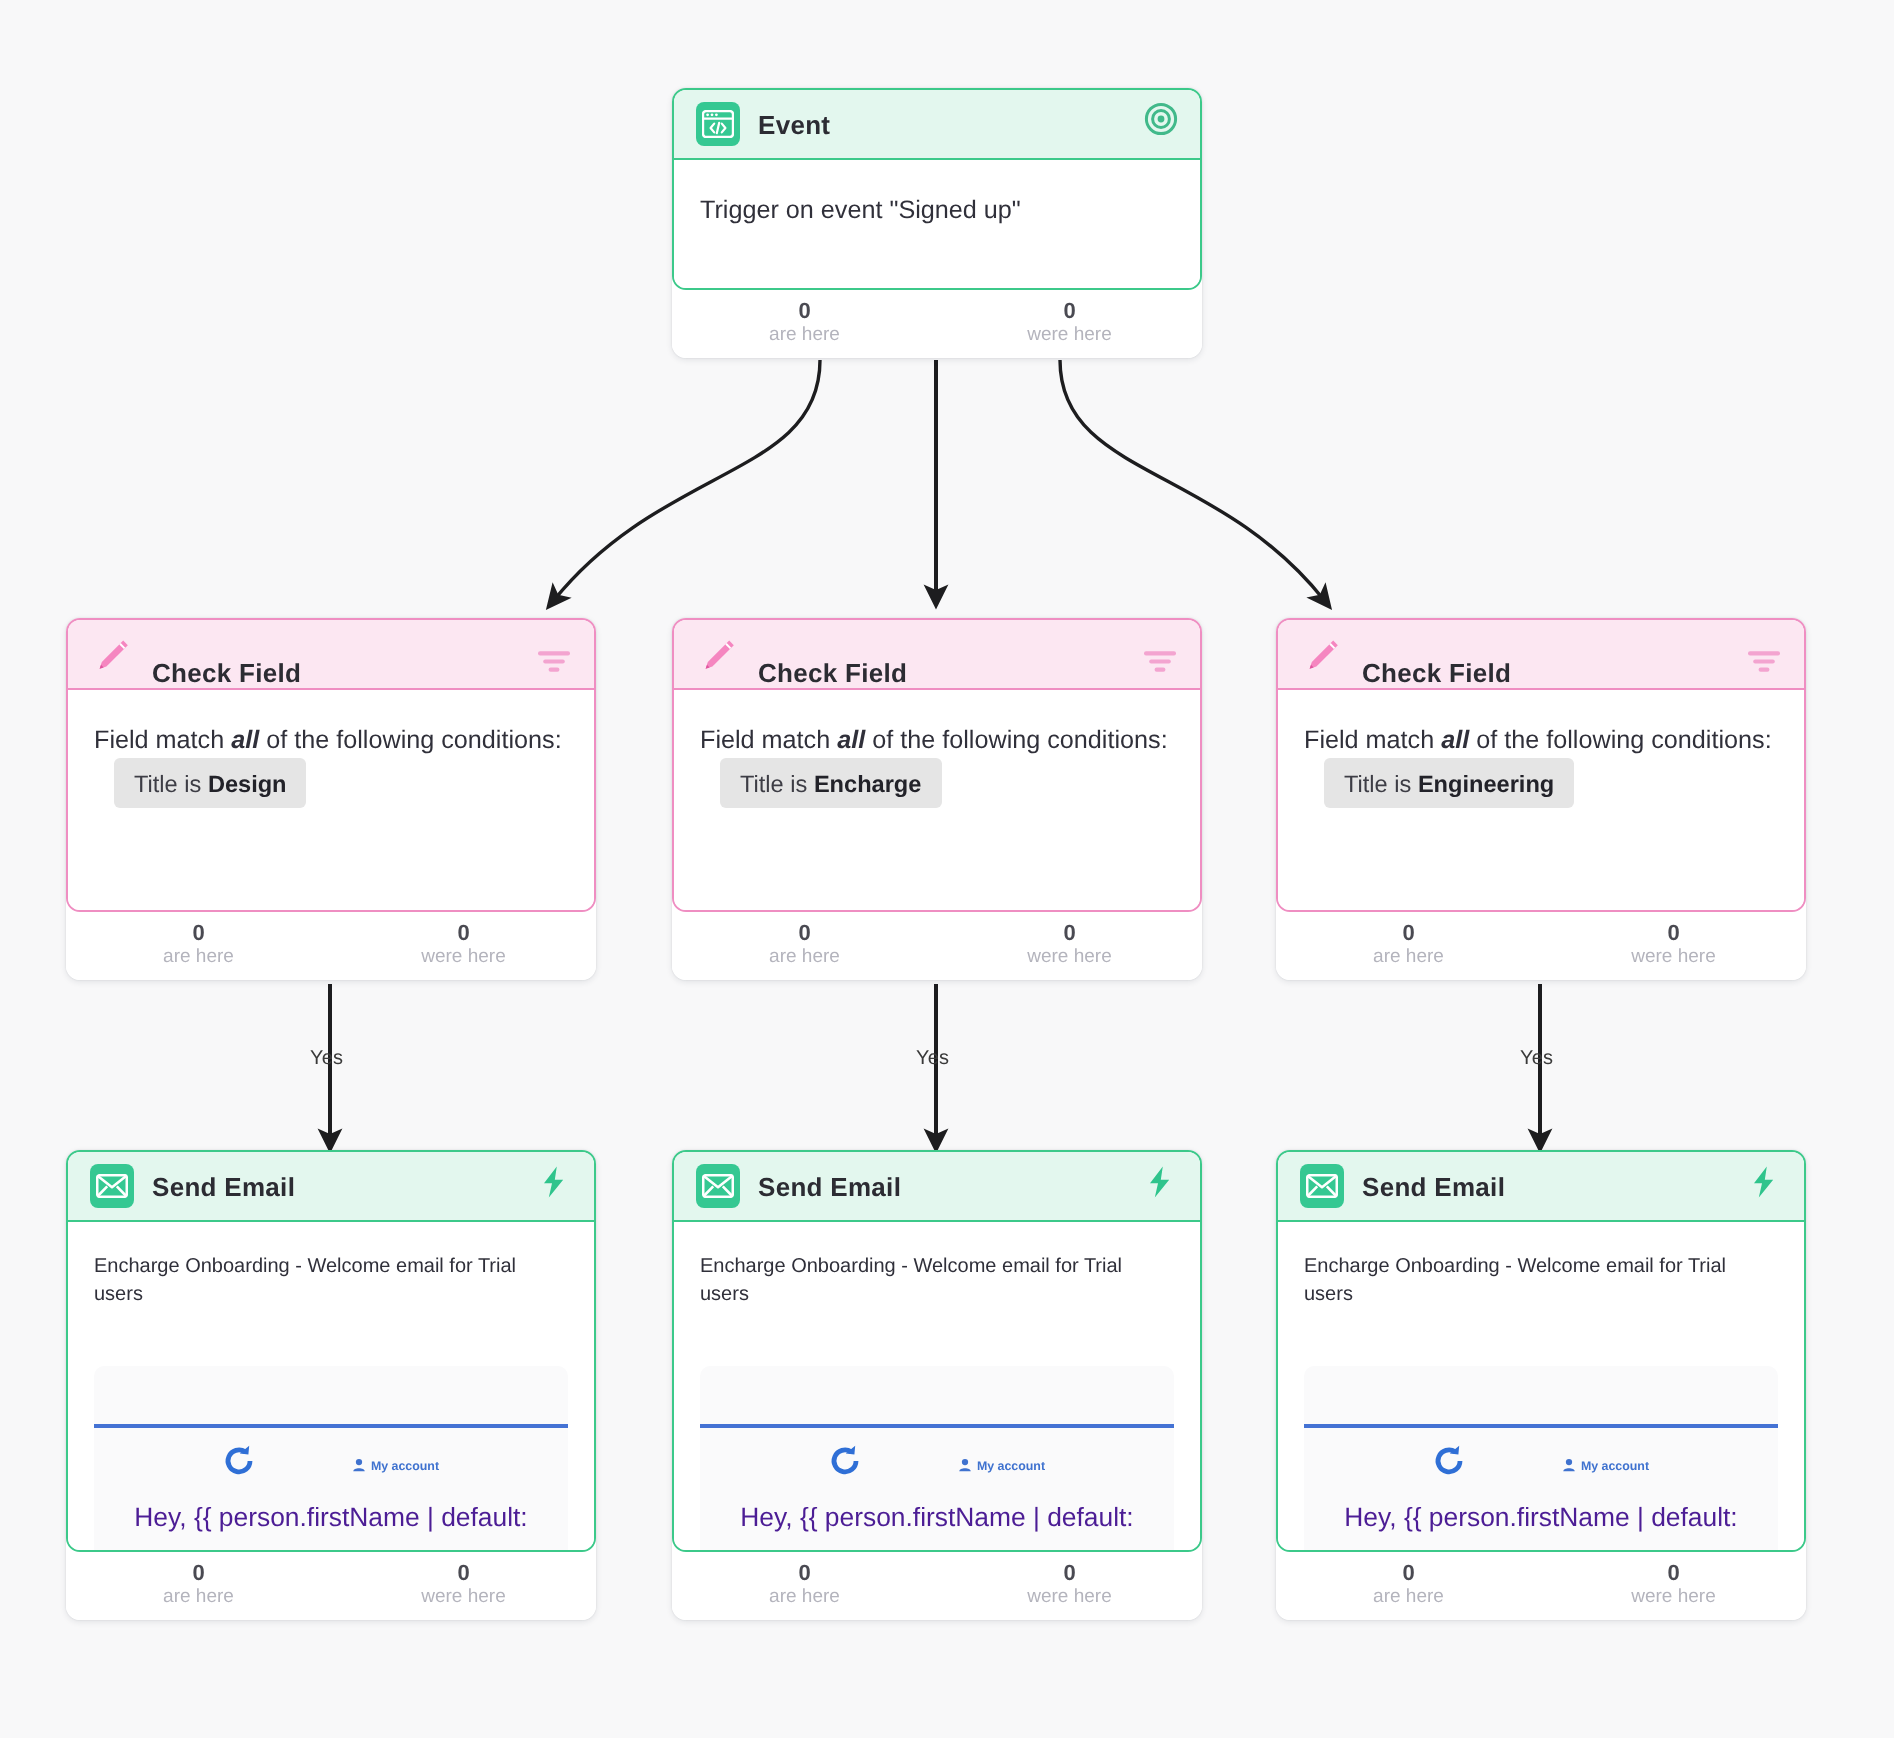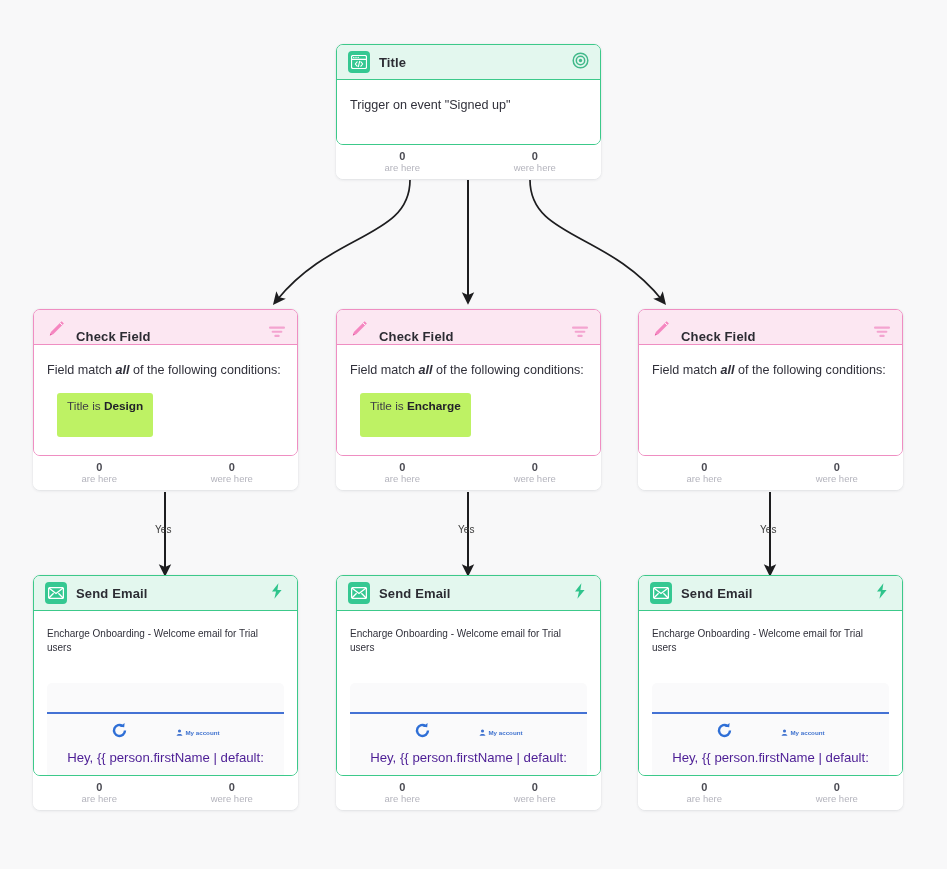--- a/index.html
+++ b/index.html
@@ -123,25 +123,24 @@
   .ic-square {
     width: 22px; height: 22px;
     border-radius: 4px;
     display: flex; align-items: center; justify-content: center;
   }
   .ic-green-sq { background: #35c892; }
 
   
   .chip {
     display: inline-block;
-    margin-top: 14px;
     margin-left: 10px;
-    background: #bef264;
+    background: #e5e5e5;
     border-radius: 3px;
-    padding: 6px 10px 24px 10px;
+    padding: 6px 10px 5px 10px;
     font-size: 11.8px;
     color: #3d3d45;
   }
   .chip b { font-weight: bold; color: #222229; }
 
   
   .email-subject {
     font-size: 10px;
     color: #30303a;
     line-height: 1.42;
@@ -224,21 +223,21 @@
             <rect x="0.5" y="0.5" width="15" height="13" rx="1.6" fill="none" stroke="#ffffff" stroke-width="1.2"></rect>
             <line x1="0.5" y1="4.3" x2="15.5" y2="4.3" stroke="#ffffff" stroke-width="1.2"></line>
             <circle cx="2.8" cy="2.4" r="0.7" fill="#ffffff"></circle>
             <circle cx="5.0" cy="2.4" r="0.7" fill="#ffffff"></circle>
             <circle cx="7.2" cy="2.4" r="0.7" fill="#ffffff"></circle>
             <path d="M6.1,6.8 L4.3,9.0 L6.1,11.2" fill="none" stroke="#ffffff" stroke-width="1.1" stroke-linecap="round" stroke-linejoin="round"></path>
             <path d="M9.9,6.8 L11.7,9.0 L9.9,11.2" fill="none" stroke="#ffffff" stroke-width="1.1" stroke-linecap="round" stroke-linejoin="round"></path>
             <line x1="8.6" y1="6.4" x2="7.4" y2="11.6" stroke="#ffffff" stroke-width="1.1" stroke-linecap="round"></line>
           </svg>
         </span>
-        <span class="node-title">Title</span>
+        <span class="node-title">Event</span>
         <span class="icon">
           <svg width="17" height="17" viewBox="0 0 17 17">
             <circle cx="8.5" cy="8.5" r="7.3" fill="none" stroke="#41b98a" stroke-width="1.5"></circle>
             <circle cx="8.5" cy="8.5" r="4.2" fill="none" stroke="#41b98a" stroke-width="1.5"></circle>
             <circle cx="8.5" cy="8.5" r="1.7" fill="#41b98a"></circle>
           </svg>
         </span>
       </div>
       <div class="node-body" style="height:64px;">
         <div class="node-text">Trigger on event "Signed up"</div>
@@ -321,21 +320,21 @@
                 <path d="M15.0,4.9 L17.3,7.2" stroke="#ffffff" stroke-width="1" fill="none"></path>
                 <path d="M4.8,17.4 L5.5,15.4 L6.8,16.7 Z" fill="#e0559f"></path>
               </svg></span>
             <span class="node-title">Check Field</span>
             <span class="icon"><svg width="18" height="16" viewBox="0 0 18 16">
                 <rect x="1" y="2.6" width="16" height="2.1" rx="1" fill="#f3a4d0"></rect>
                 <rect x="3.6" y="6.7" width="10.8" height="2.1" rx="1" fill="#f3a4d0"></rect>
                 <rect x="6.3" y="10.8" width="5.4" height="2.1" rx="1" fill="#f3a4d0"></rect>
               </svg></span>
           </div>
-          <div class="node-body" style="height:110px;"><div class="node-text">Field match <b>all</b> of the following conditions:</div></div>
+          <div class="node-body" style="height:110px;"><div class="node-text">Field match <b>all</b> of the following conditions:</div><div class="chip">Title is <b>Engineering</b></div></div>
         </div>
         <div class="node-stats">
           <div class="stat">
             <span class="stat-num">0</span>
             <span class="stat-lbl">are here</span>
           </div>
           <div class="stat">
             <span class="stat-num">0</span>
             <span class="stat-lbl">were here</span>
           </div>

